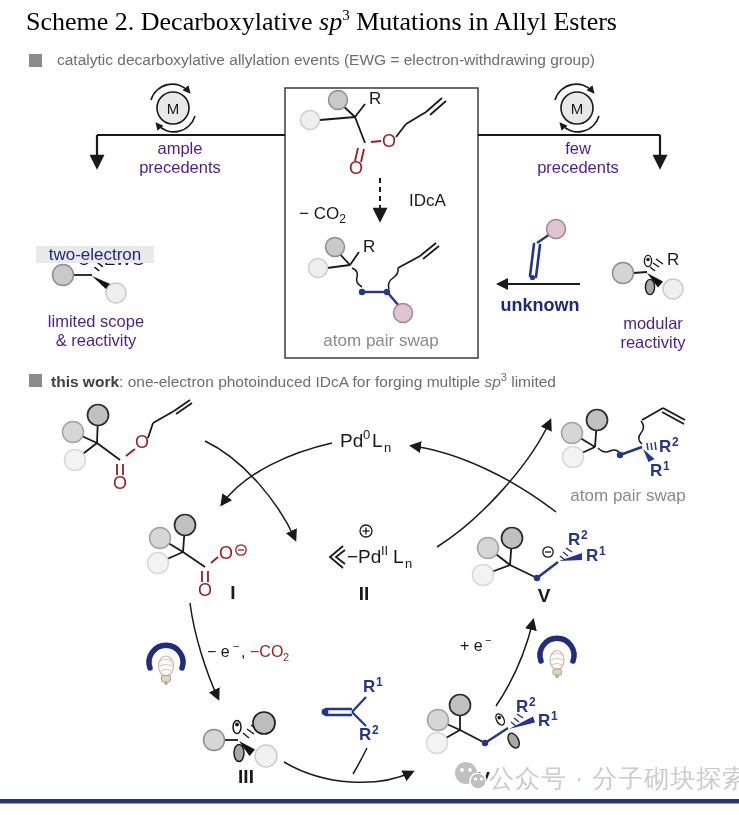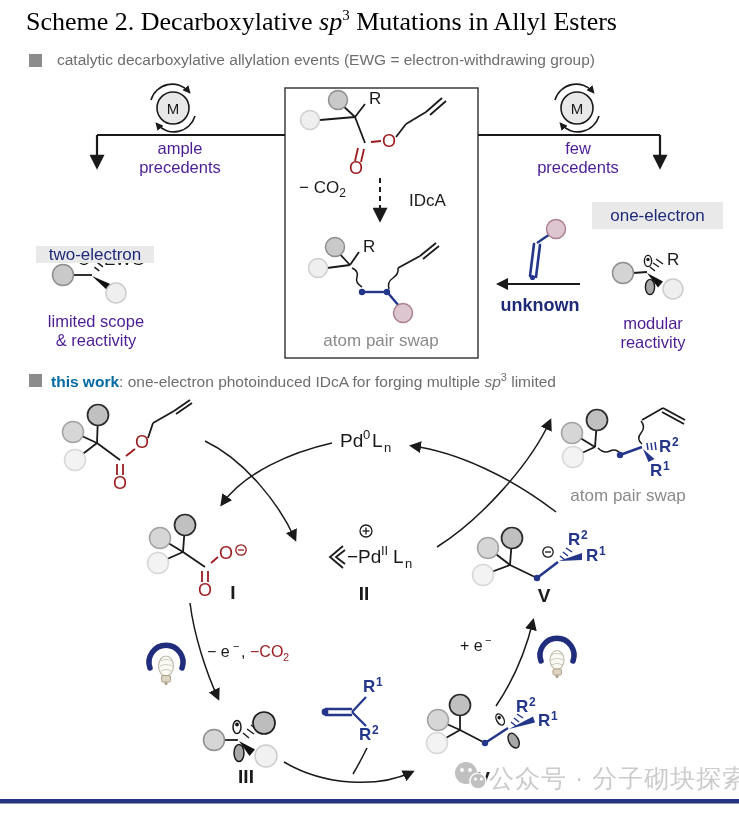--- a/index.html
+++ b/index.html
@@ -4,21 +4,21 @@
 <style>
   html,body{margin:0;padding:0;background:#ffffff;}
   .page{position:relative;width:739px;height:815px;background:#ffffff;overflow:hidden;
         font-family:"Liberation Sans","DejaVu Sans",sans-serif;}
   .abs{position:absolute;z-index:2;}
   .title{left:26px;top:7px;width:700px;font-family:"Liberation Serif","DejaVu Serif",serif;
          font-weight:normal;font-size:26px;color:#000000;}
   .title sup{font-size:15px;}
   .sec{left:29px;top:51px;display:flex;align-items:flex-start;font-size:15.5px;color:#6e6e6e;}
   .sec .sq{width:13px;height:13px;background:#8c8c8c;margin-right:9px;margin-top:3px;flex:0 0 auto;}
-  .sec b{color:#0369a1;}
+  .sec b{color:#404040;}
   .sec sup{font-size:11px;}
   .graynote{font-size:16.5px;line-height:19px;color:#4c1d95;text-align:center;}
   .badge{background:#e9e9e9;color:#1e2a78;font-size:17px;font-weight:500;
          display:flex;align-items:center;justify-content:center;}
   .navybold{color:#1e2a78;font-weight:bold;font-size:18px;text-align:center;}
   .red{color:#9b1b1e;}
   .chem{font-size:17px;color:#1a1a1a;}
   .chem sub,.red sub{font-size:12px;}
   .swapcap{font-size:17px;color:#8a8a8a;text-align:center;}
   .wm{font-size:25px;color:#cbcbcb;letter-spacing:1px;white-space:nowrap;}
@@ -374,34 +374,31 @@
     <div>precedents</div>
   </div>
   <div class="abs graynote" style="left:518px;top:139px;width:120px;">
     <div>few</div>
     <div>precedents</div>
   </div>
 
   <div class="abs badge" style="left:36px;top:200px;width:118px;height:17px;margin-top:46px;">
       <span>two-electron</span>
     </div>
-  <div class="abs badge" style="left:592px;top:202px;width:131px;height:27px;">
-      <span>one-electron</span>
-    </div>
 
   <div class="abs graynote" style="left:35px;top:312px;width:122px;">
     <div>limited scope</div>
     <div>&amp; reactivity</div>
   </div>
   <div class="abs graynote" style="left:592px;top:314px;width:122px;">
     <div>modular</div>
     <div>reactivity</div>
   </div>
 
-  <div class="abs chem red" style="left:299px;top:178px;text-align:center;"><span>− CO</span><sub>2</sub></div>
+  <div class="abs chem red" style="left:299px;top:204px;text-align:center;"><span>− CO</span><sub>2</sub></div>
   <div class="abs chem" style="left:409px;top:191px;"><span>IDcA</span></div>
 
   <div class="abs swapcap" style="left:316px;top:331px;width:130px;"><span>atom pair swap</span></div>
 
   <div class="abs navybold" style="left:494px;top:295px;width:92px;"><span>unknown</span></div>
 
   <div class="abs sec" style="left:29px;top:371px;">
     <span class="sq"></span>
     <span><b>this work</b><span>: one-electron photoinduced IDcA for forging multiple </span><i>sp</i><sup>3</sup><span> limited</span></span>
   </div>

